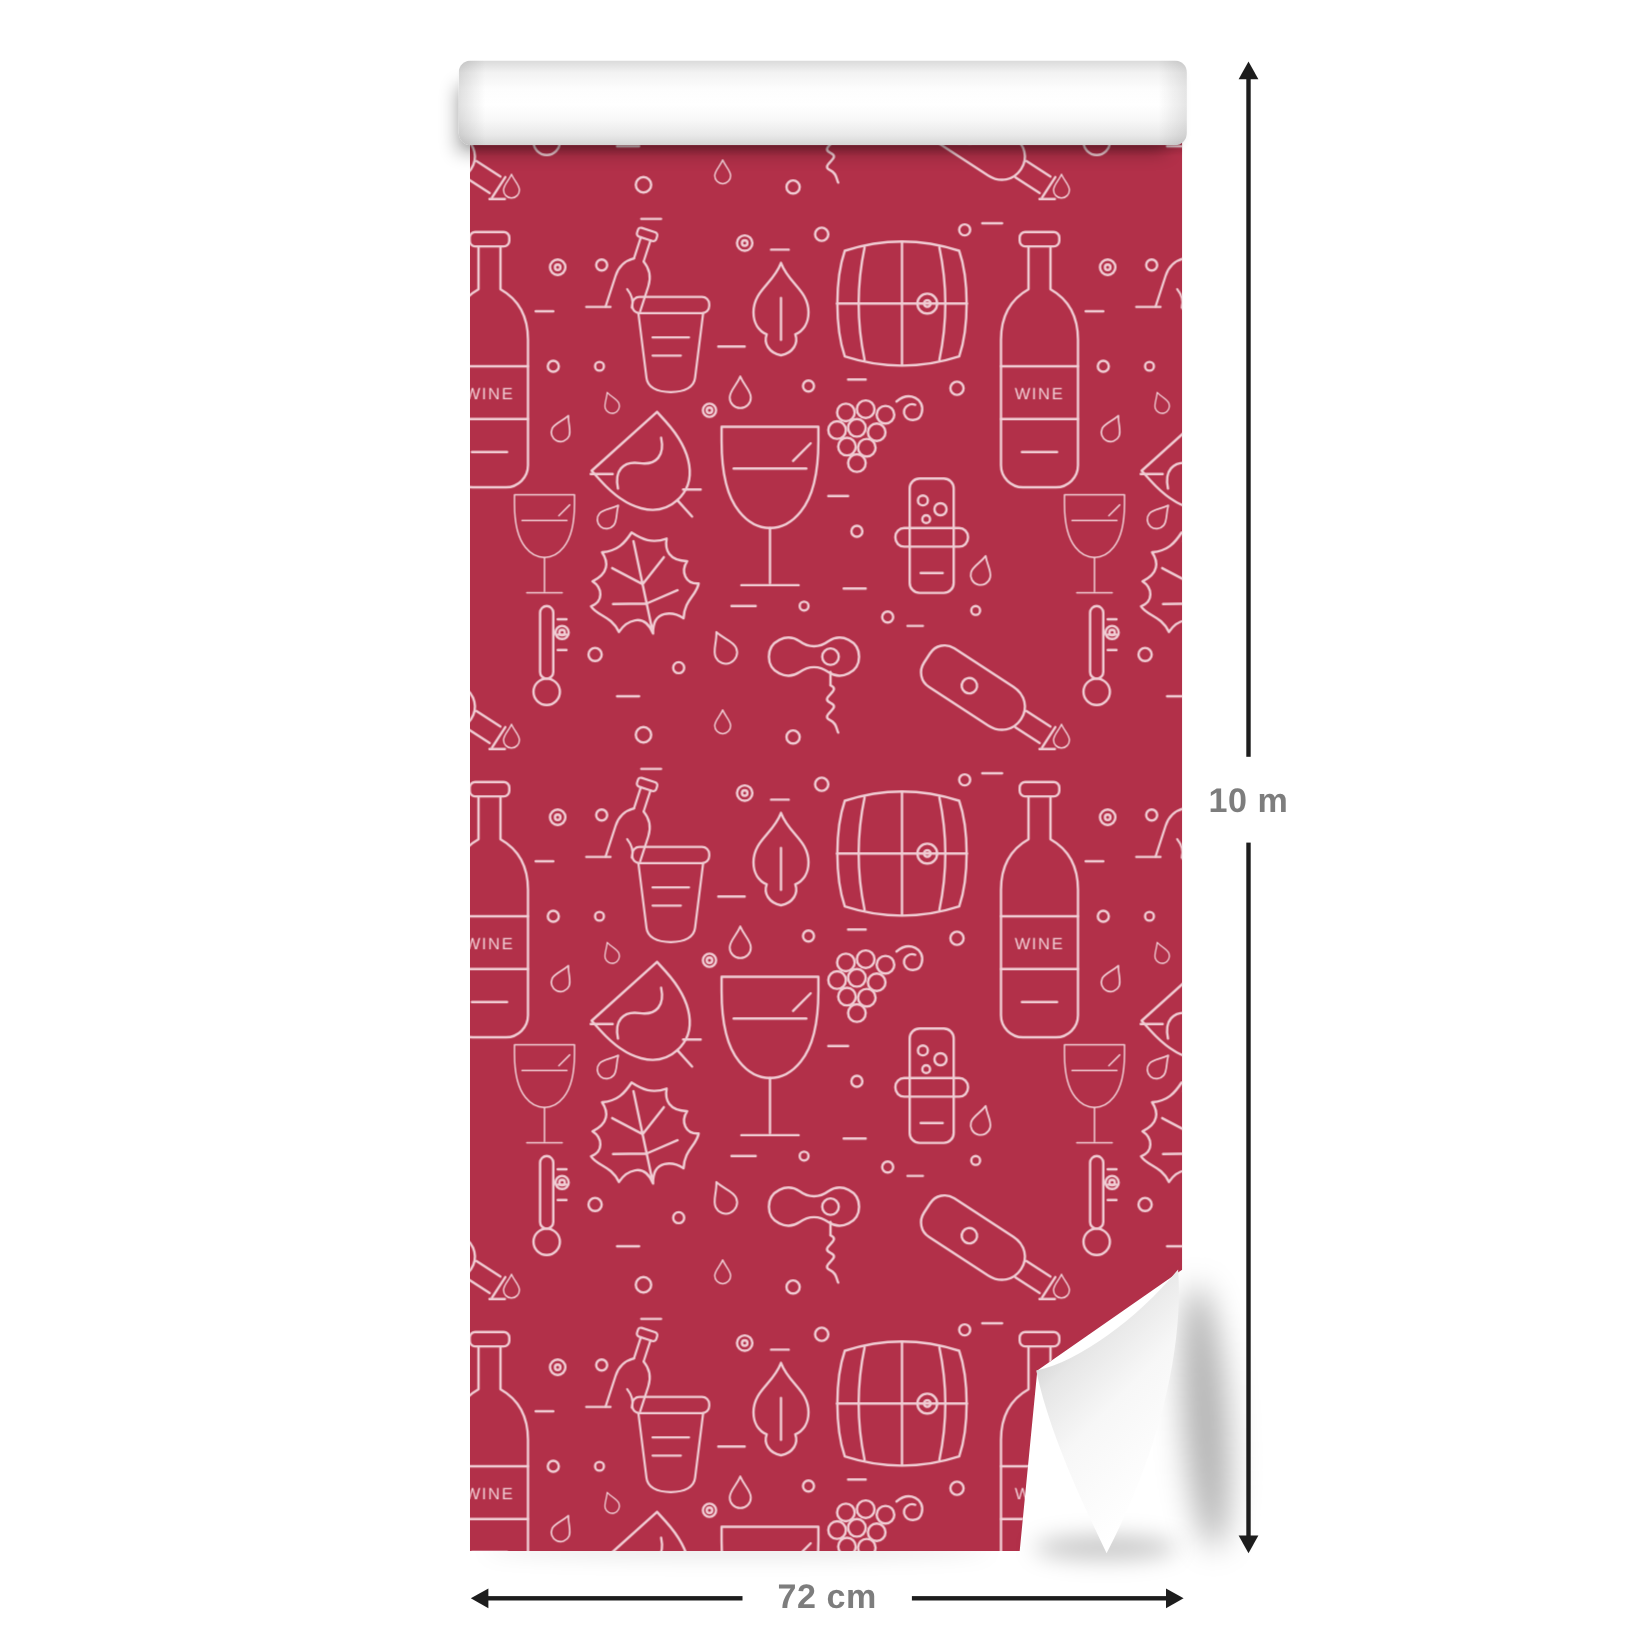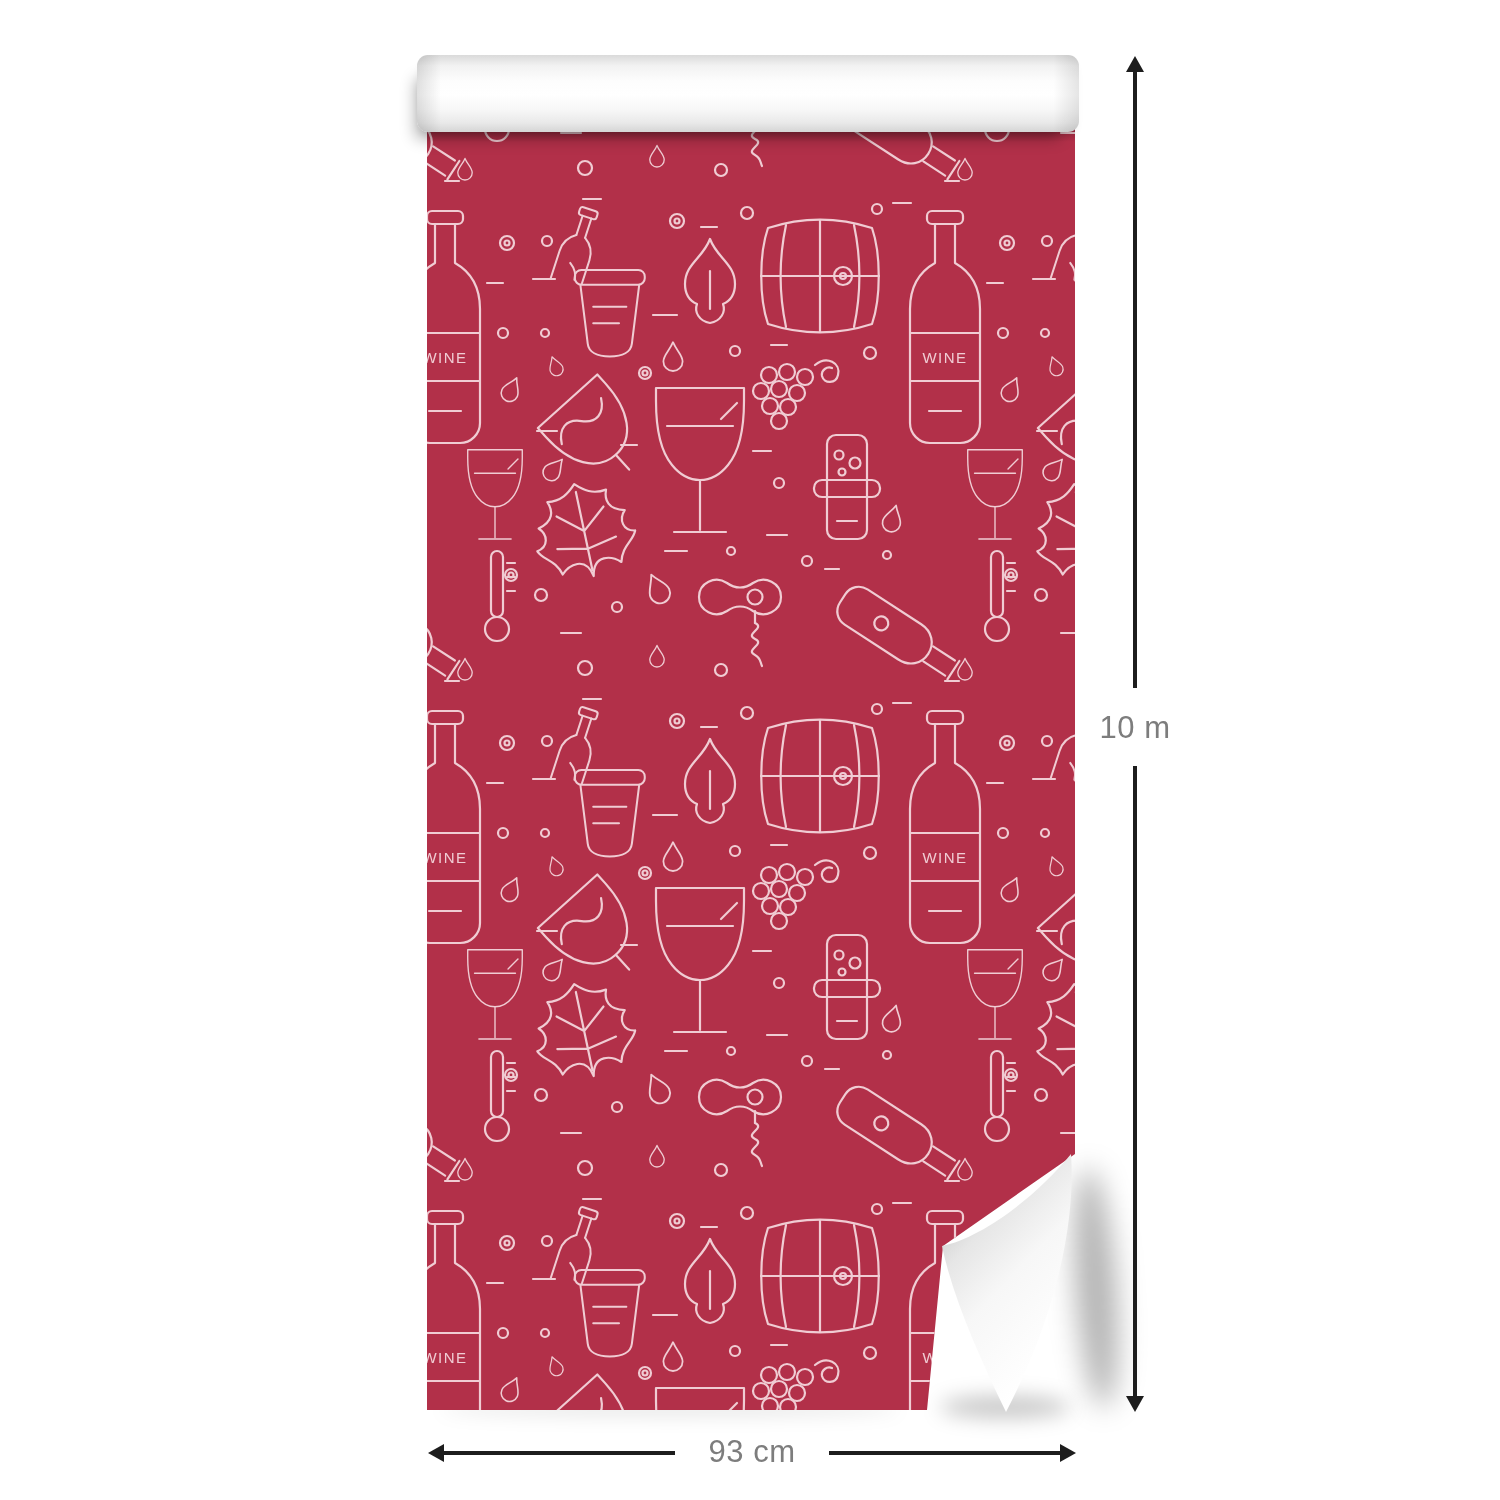--- a/index.html
+++ b/index.html
@@ -36,21 +36,21 @@
   .seg{position:absolute;background:#1d1d1d;z-index:6;}
   .v1{left:1133px;top:70px;width:4px;height:618px;}
   .v2{left:1133px;top:766px;width:4px;height:631px;}
   .h1{left:442px;top:1451px;width:233px;height:4px;}
   .h2{left:829px;top:1451px;width:232px;height:4px;}
   .tri{position:absolute;width:0;height:0;z-index:6;}
   .tri-up{left:1126px;top:56px;border-left:9px solid transparent;border-right:9px solid transparent;border-bottom:16px solid #1d1d1d;}
   .tri-down{left:1126px;top:1396px;border-left:9px solid transparent;border-right:9px solid transparent;border-top:16px solid #1d1d1d;}
   .tri-left{left:428px;top:1444px;border-top:9px solid transparent;border-bottom:9px solid transparent;border-right:16px solid #1d1d1d;}
   .tri-right{left:1060px;top:1444px;border-top:9px solid transparent;border-bottom:9px solid transparent;border-left:16px solid #1d1d1d;}
-  .dim-label{position:absolute;color:#7d7d7d;font-weight:400;font-size:31px;letter-spacing:0.5px;
+  .dim-label{position:absolute;color:#7d7d7d;font-weight:700;font-size:31px;letter-spacing:0.5px;
     text-align:center;z-index:7;}
   .label-h10{left:1045px;top:710px;width:180px;}
   .label-w53{left:672px;top:1434px;width:160px;}
 </style>
 </head>
 <body>
 
 <div class="abs" style="left:0;top:0;width:1500px;height:1500px;">
 
   <div class="panel-bottom-shadow"></div>
@@ -234,18 +234,18 @@
     <div class="tri tri-up"></div>
     <div class="seg v1"></div>
     <div class="dim-label label-h10">10 m</div>
     <div class="seg v2"></div>
     <div class="tri tri-down"></div>
   </div>
 
   <div>
     <div class="tri tri-left"></div>
     <div class="seg h1"></div>
-    <div class="dim-label label-w53">93 cm</div>
+    <div class="dim-label label-w53">72 cm</div>
     <div class="seg h2"></div>
     <div class="tri tri-right"></div>
   </div>
 
 </div>
 
 </body></html>

